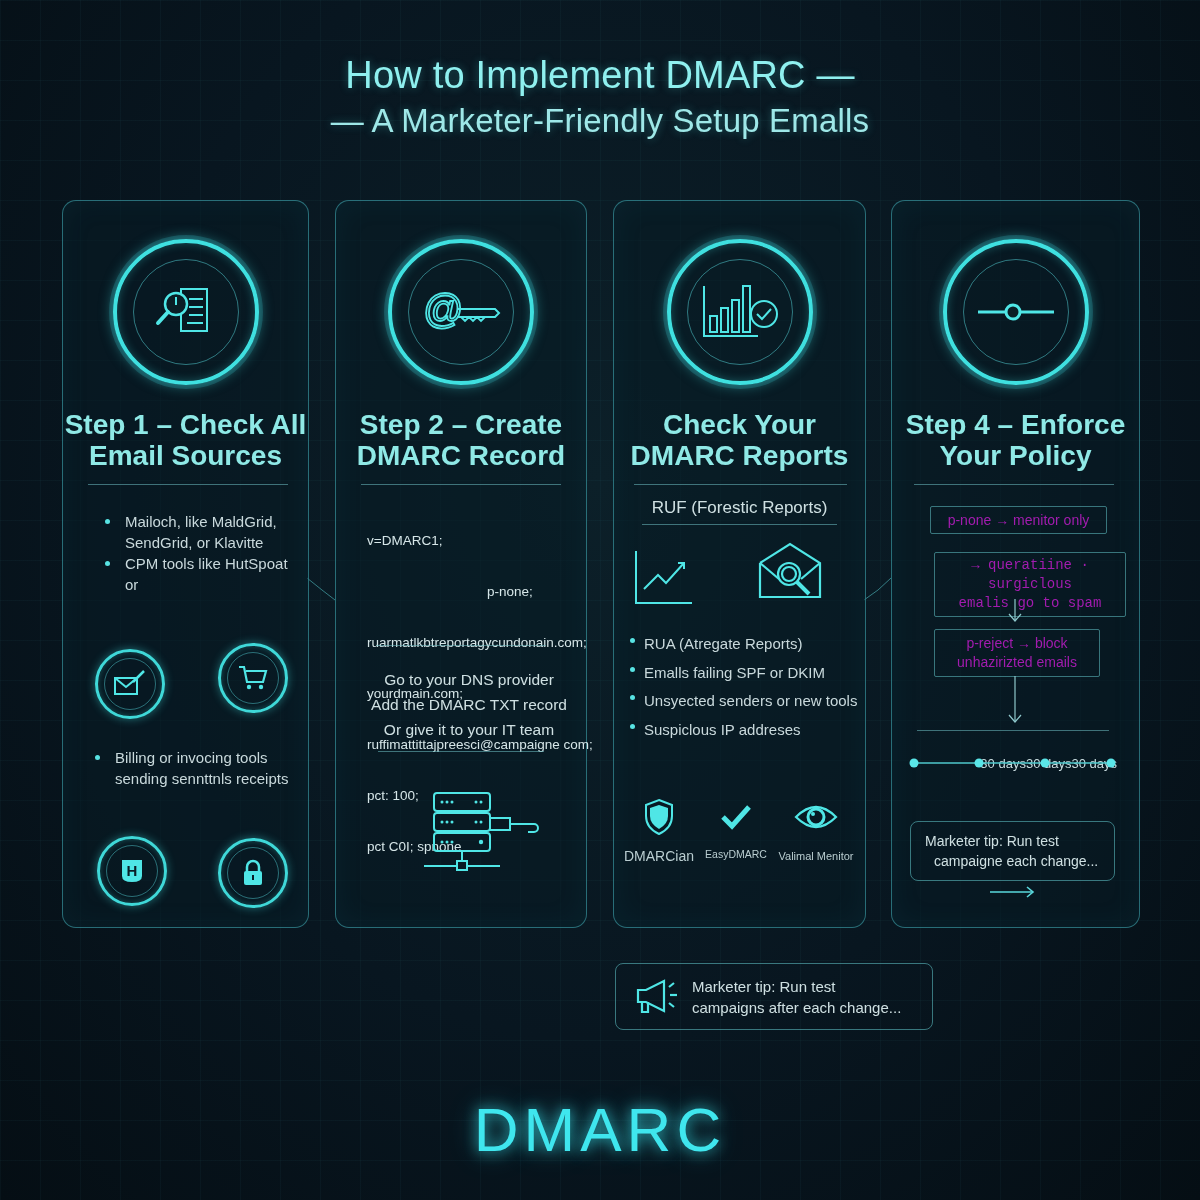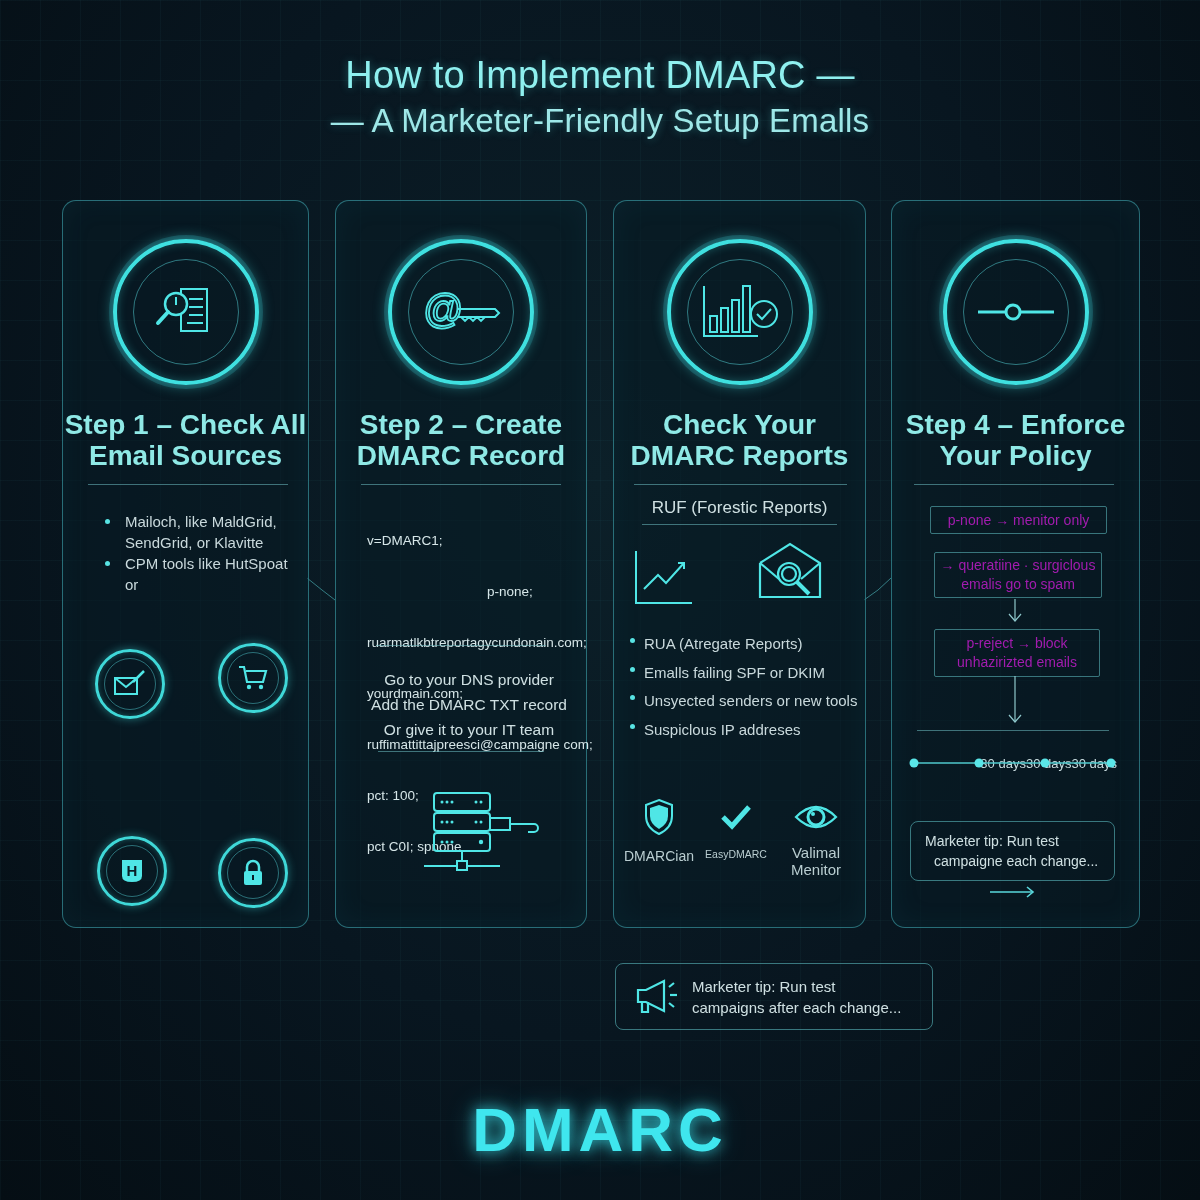--- a/index.html
+++ b/index.html
@@ -57,21 +57,21 @@
     border:3px solid #3fd8d8; box-shadow:0 0 10px rgba(60,220,220,0.45), inset 0 0 6px rgba(60,220,220,0.3);
     display:flex; align-items:center; justify-content:center;
   }
   .small-ring .si { width:50px; height:50px; border-radius:50%; border:1px solid rgba(80,200,205,0.5); display:flex; align-items:center; justify-content:center; }
   .code { position:absolute; font-size:13.5px; line-height:17px; color:#d6e6e8; white-space:pre; }
   .centered-text { position:absolute; left:16px; right:0; text-align:center; font-size:15.5px; line-height:25px; color:#cfe0e2; }
   .pill { position:absolute; border:1.5px solid rgba(90,180,185,0.6); border-radius:2px; text-align:center; font-size:14px; line-height:19px; color:#a21caf; }
   .tip-box { position:absolute; border:1.5px solid rgba(90,185,190,0.6); border-radius:8px; font-size:14.5px; color:#cfe0e2; line-height:20px; }
   .logo {
     position:absolute; left:0; right:0; top:1094px; text-align:center;
-    font-size:62px; letter-spacing:5px; color:#3fe6ee; font-weight:bold;
+    font-size:62px; letter-spacing:5px; color:#3fe6ee; font-weight:normal;
     text-shadow:0 0 14px rgba(60,230,240,0.8), 0 0 28px rgba(60,230,240,0.4);
   }
   svg { overflow:visible; }
 </style>
 </head>
 <body>
 
 <div class="grid-bg"></div>
 
 <div class="title">
@@ -119,20 +119,23 @@
   </div>
   <div class="small-ring" style="left:155px; top:442px;">
     <div class="si">
       <svg width="30" height="28" viewBox="0 0 30 28">
         <polyline points="1,3 6,3 9,18 25,18 28,7 8,7" fill="none" stroke="#4fe6e6" stroke-width="2.2"></polyline>
         <circle cx="11" cy="23" r="2.2" fill="#4fe6e6"></circle>
         <circle cx="23" cy="23" r="2.2" fill="#4fe6e6"></circle>
       </svg>
     </div>
   </div>
+  <ul class="bullets" style="left:30px; top:546px; width:200px;">
+    <li>Billing or invocing tools sending sennttnls receipts</li>
+  </ul>
   <div class="small-ring" style="left:34px; top:635px;">
     <div class="si">
       <svg width="26" height="26" viewBox="0 0 26 26">
         <path d="M3 2 H23 V18 Q23 24 13 24 Q3 24 3 18 Z" fill="#4fe6e6"></path>
         <text x="13" y="18" text-anchor="middle" font-family="Liberation Sans, sans-serif" font-weight="bold" font-size="15" fill="#0a1e26">H</text>
       </svg>
     </div>
   </div>
   <div class="small-ring" style="left:155px; top:637px;">
     <div class="si">
@@ -265,42 +268,42 @@
       <polyline points="3,16 12,25 29,6" fill="none" stroke="#4fe6e6" stroke-width="5"></polyline>
     </svg>
     <div style="font-size:10.5px; color:#b9cdd0; margin-top:11px;">EasyDMARC</div>
   </div>
   <div style="position:absolute; left:160px; top:600px; width:84px; text-align:center;">
     <svg width="44" height="32" viewBox="0 0 44 32">
       <path d="M2 16 Q22 -4 42 16 Q22 36 2 16 Z" fill="none" stroke="#4fe6e6" stroke-width="2.2"></path>
       <circle cx="22" cy="16" r="8" fill="none" stroke="#4fe6e6" stroke-width="3"></circle>
       <circle cx="19" cy="13" r="2" fill="#4fe6e6"></circle>
     </svg>
-    <div style="font-size:15px; color:#b9cdd0; margin-top:7px;">Valimal Menitor</div>
+    <div style="font-size:11px; color:#b9cdd0; margin-top:13px;">Valimal Menitor</div>
   </div>
 </div>
 
 <div class="card c4">
   <div class="ring">
     <div class="inner">
       <svg width="80" height="24" viewBox="0 0 80 24">
         <line x1="2" y1="12" x2="78" y2="12" stroke="#4fe6e6" stroke-width="3"></line>
         <circle cx="37" cy="12" r="7" fill="#0a1e26" stroke="#4fe6e6" stroke-width="3"></circle>
       </svg>
     </div>
   </div>
   <div class="heading">
     <div>Step 4 – Enforce</div>
     <div>Your Policy</div>
   </div>
   <div class="hr" style="left:22px; right:25px; top:283px;"></div>
   <div class="pill" style="left:38px; top:305px; width:175px; height:26px; line-height:26px;">
     <span>p-none →   menitor only</span>
   </div>
-  <div class="pill" style="left:42px; top:351px; width:166px; padding:3px 0;">
+  <div class="pill" style="left:42px; top:351px; width:166px; padding:3px 12px;font-family:Liberation Mono, monospace;">
     <div>→ queratiine · surgiclous</div>
     <div>emalis go to spam</div>
   </div>
   <svg style="position:absolute; left:116px; top:398px;" width="14" height="24" viewBox="0 0 14 24">
     <line x1="7" y1="0" x2="7" y2="22" stroke="#8fc8cc" stroke-width="1.2"></line>
     <polyline points="1,15 7,22 13,15" fill="none" stroke="#8fc8cc" stroke-width="1.2"></polyline>
   </svg>
   <div class="pill" style="left:42px; top:428px; width:164px; padding:4px 0;">
     <div>p-reject → block</div>
     <div>unhazirizted emails</div>

